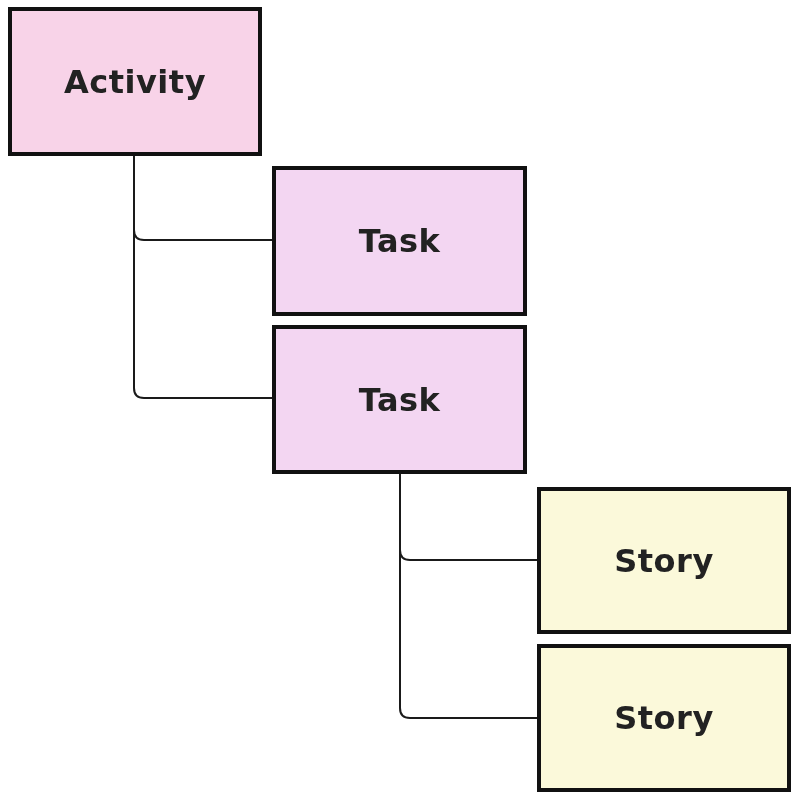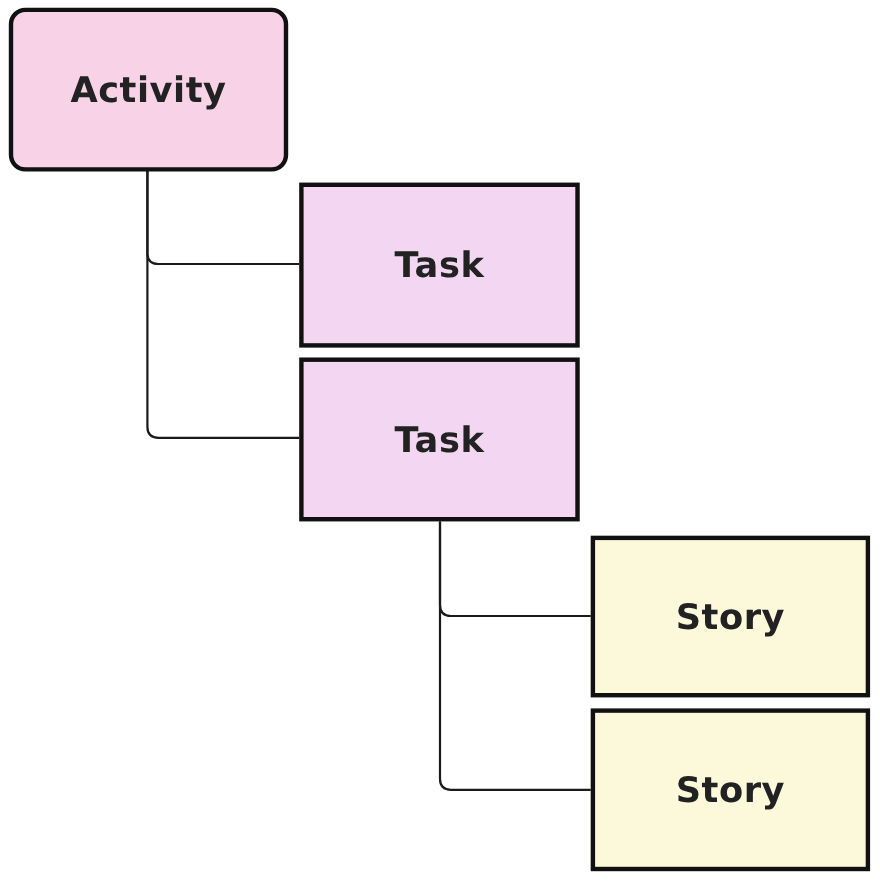--- a/index.html
+++ b/index.html
@@ -34,21 +34,21 @@
     border: 4px solid #111111;
     background: #eeeeee; 
   }
   .node-label {
     font-weight: bold;
     font-size: 32px;
     color: #222222;
     letter-spacing: 0.5px;
     line-height: 1;
   }
-  #node-activity { left: 8px;   top: 7px;   width: 254px; height: 149px; border-radius: 15px; }
+  #node-activity { left: 8px;   top: 7px;   width: 254px; height: 149px; }
   #node-task-1   { left: 272px; top: 166px; width: 255px; height: 150px; }
   #node-task-2   { left: 272px; top: 325px; width: 255px; height: 149px; }
   #node-story-1  { left: 537px; top: 487px; width: 254px; height: 147px; }
   #node-story-2  { left: 537px; top: 644px; width: 254px; height: 148px; }
 </style>
 </head>
 <body>
 
 <div class="canvas">
 

